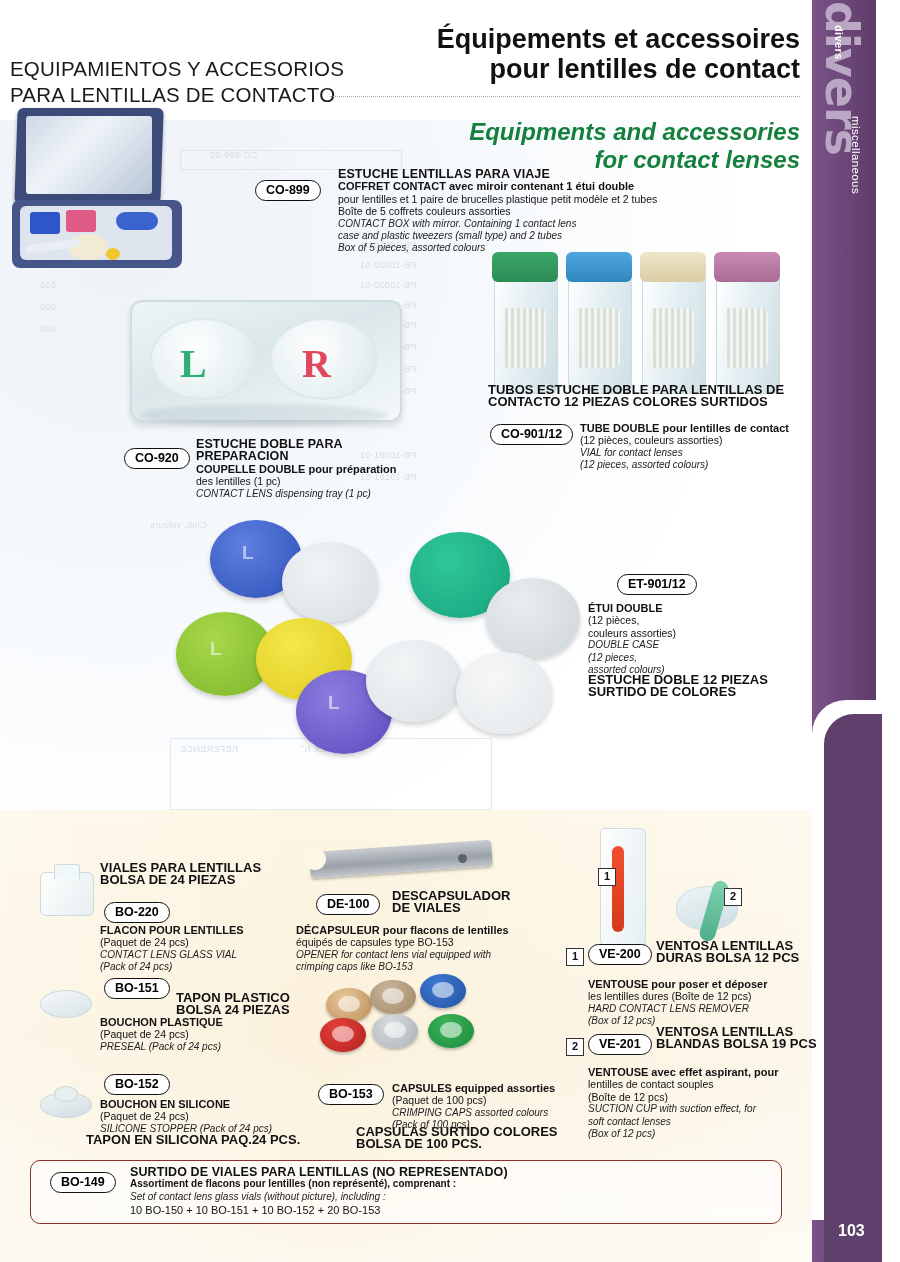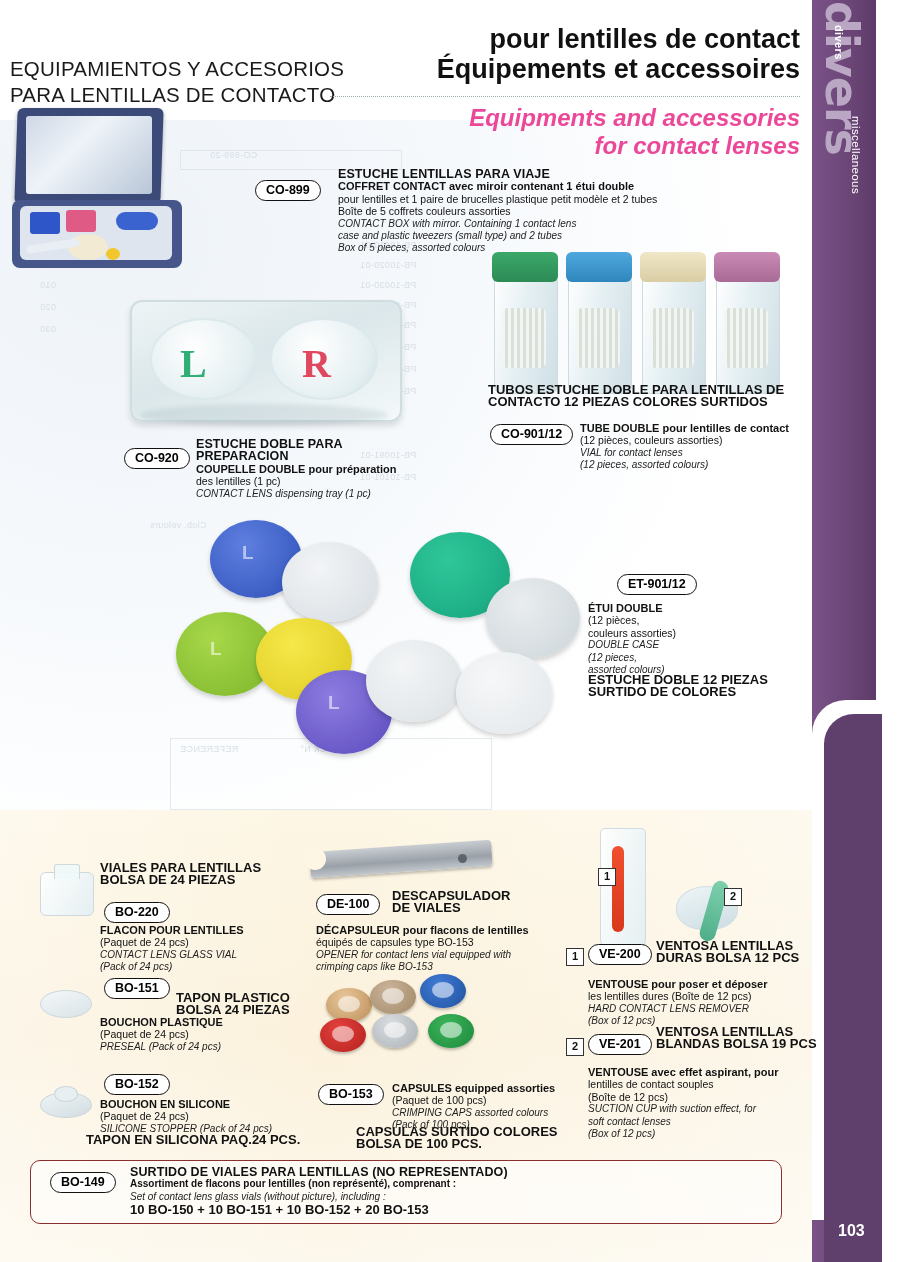--- a/index.html
+++ b/index.html
@@ -43,22 +43,22 @@
   .tab-round{position:absolute;left:812px;top:700px;width:70px;height:520px;background:#ffffff;border-top-left-radius:34px;}
   .tab-purple2{position:absolute;left:824px;top:714px;width:58px;height:548px;background:#5f3f6b;border-top-left-radius:30px;}
   .pagenum{position:absolute;left:838px;top:1222px;font-size:16px;font-weight:bold;color:#ffffff;}
 
   
   .h-es{position:absolute;left:10px;top:56px;width:370px;font-size:20.5px;color:#1a1a1a;
      letter-spacing:.2px;line-height:26px;font-family:"Liberation Sans", sans-serif;}
   .h-fr{position:absolute;left:330px;top:24px;width:470px;text-align:right;
      font-size:27px;font-weight:bold;line-height:30px;color:#111;}
   .h-rule{position:absolute;left:330px;top:96px;width:470px;border-top:1px dotted #9aa;}
-  .h-en{position:absolute;left:330px;top:104px;width:470px;text-align:right;
-     font-size:24px;font-style:italic;font-weight:bold;line-height:28px;color:#ec4899;}
+  .h-en{position:absolute;left:330px;top:118px;width:470px;text-align:right;
+     font-size:24px;font-style:italic;font-weight:bold;line-height:28px;color:#15803d;}
 
   
   .ref{display:inline-block;border:1.6px solid #111;border-radius:11px;
      padding:2px 10px 3px;font-size:12.5px;font-weight:bold;background:#fff;color:#000;
      font-family:"Liberation Sans", sans-serif;white-space:nowrap;}
   .abs{position:absolute;}
 
   
   .blk{position:absolute;font-size:10.5px;line-height:12.4px;color:#111;}
   .es-title{font-size:12.5px;font-weight:bold;letter-spacing:.1px;}
@@ -183,22 +183,22 @@
   <div style="position:absolute;left:818px;top:30px;width:20px;height:90px;transform:rotate(0deg);">
     <div style="position:absolute;left:-24px;top:34px;width:90px;transform:rotate(90deg);font-size:11px;font-weight:bold;color:#fff;letter-spacing:.4px;">divers</div>
   </div>
   <div style="position:absolute;left:832px;top:120px;width:24px;height:150px;">
     <div style="position:absolute;left:-46px;top:60px;width:140px;transform:rotate(90deg);font-size:11.5px;color:#fff;letter-spacing:.4px;">miscellaneous</div>
   </div>
   <div class="pagenum">103</div>
 
   <div class="h-es">EQUIPAMIENTOS Y ACCESORIOS PARA LENTILLAS DE CONTACTO</div>
   <div class="h-fr">
+    <div>Équipements et accessoires</div>
     <div>pour lentilles de contact</div>
-    <div>Équipements et accessoires</div>
   </div>
   <div class="h-rule"></div>
   <div class="h-en">
     <div>Equipments and accessories</div>
     <div>for contact lenses</div>
   </div>
 
   <div class="art kit">
     <div class="lid"></div>
       <div class="mirror"></div>
@@ -358,21 +358,21 @@
       <div class="hole"></div>
       <div class="notch"></div>
   </div>
   <div class="abs" style="left:316px;top:894px;">
     <span class="ref">DE-100</span>
   </div>
   <div class="blk" style="left:392px;top:890px;width:200px;">
     <div class="es-title2">DESCAPSULADOR</div>
     <div class="es-title2">DE VIALES</div>
   </div>
-  <div class="blk" style="left:316px;top:924px;width:250px;">
+  <div class="blk" style="left:296px;top:924px;width:250px;">
     <div class="fr-b">DÉCAPSULEUR pour flacons de lentilles</div>
     <div>équipés de capsules type BO-153</div>
     <div class="en-i">OPENER for contact lens vial equipped with</div>
     <div class="en-i">crimping caps like BO-153</div>
   </div>
 
   <div class="art" style="left:320px;top:974px;width:210px;height:90px;">
     <div class="cap" style="left:6px;top:14px;background:radial-gradient(circle at 40% 30%,#e8c79a,#bb8d58);">
         <div class="inner"></div>
       </div>
@@ -446,16 +446,16 @@
   </div>
 
   <div class="assort"></div>
   <div class="abs" style="left:50px;top:1172px;">
     <span class="ref">BO-149</span>
   </div>
   <div class="blk" style="left:130px;top:1166px;width:620px;">
     <div class="es-title">SURTIDO DE VIALES PARA LENTILLAS (NO REPRESENTADO)</div>
     <div class="fr-b" style="font-size:10px;">Assortiment de flacons pour lentilles (non représenté), comprenant :</div>
     <div class="en-i">Set of contact lens glass vials (without picture), including :</div>
-    <div style="font-weight:bold;font-size:13px;margin-top:1px;">10 BO-150 + 10 BO-151 + 10 BO-152 + 20 BO-153</div>
+    <div style="font-weight:normal;font-size:11px;margin-top:1px;">10 BO-150 + 10 BO-151 + 10 BO-152 + 20 BO-153</div>
   </div>
 
 </div>
 
 </body></html>

